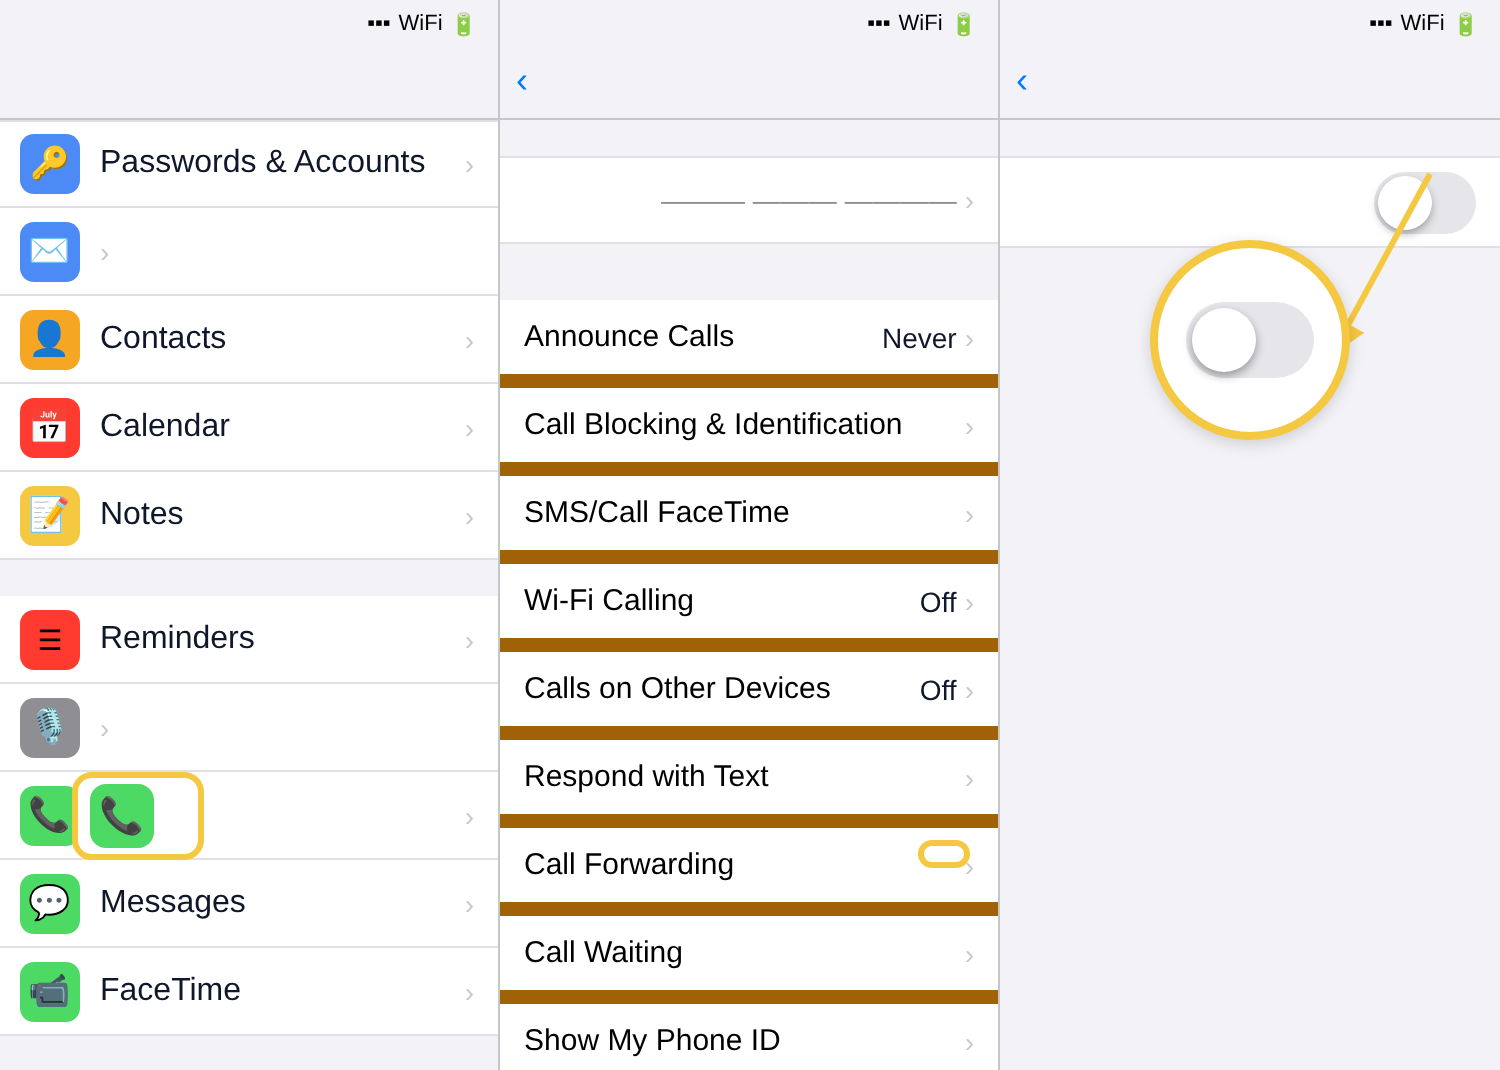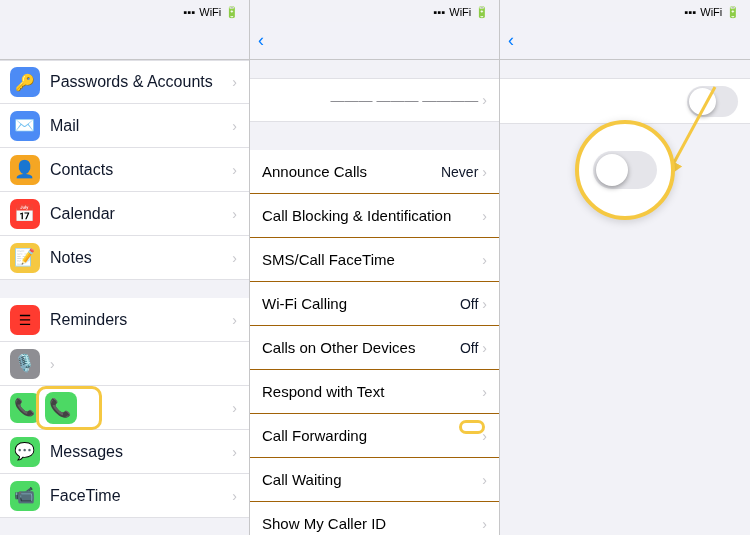--- a/index.html
+++ b/index.html
@@ -177,21 +177,21 @@
       text-transform: uppercase;
       letter-spacing: 0.3px;
       background: #f2f2f7;
     }
     .phone-item {
       display: flex;
       align-items: center;
       background: #fff;
       padding: 0 12px;
       height: 44px;
-      border-bottom: 1px solid #a16207;
+      border-bottom: 7px solid #a16207;
       cursor: pointer;
       position: relative;
     }
     .phone-item:first-of-type {
       border-top: 1px solid #e0e0e5;
     }
     .phone-item-label {
       flex: 1;
       font-size: 15px;
       color: #000;
@@ -343,21 +343,20 @@
   </div>
   <div class="settings-list">
 
     <div class="settings-item">
       <div class="settings-icon" style="background:#4c8bf5; font-size:16px;">🔑</div>
       <span class="settings-label">Passwords &amp; Accounts</span>
       <span class="settings-chevron">›</span>
     </div>
     <div class="settings-item">
       <div class="settings-icon" style="background:#4c8bf5;">✉️</div>
-      <span class="settings-label">Mail</span>
       <span class="settings-chevron">›</span>
     </div>
     <div class="settings-item">
       <div class="settings-icon" style="background:#f5a623;">👤</div>
       <span class="settings-label">Contacts</span>
       <span class="settings-chevron">›</span>
     </div>
     <div class="settings-item">
       <div class="settings-icon" style="background:#ff3b30;">📅</div>
       <span class="settings-label">Calendar</span>
@@ -471,21 +470,21 @@
       <div class="cf-highlight-box" style="top: 6px; right: 14px;">
         <span></span>
       </div>
     </div>
 
     <div class="phone-item">
       <span class="phone-item-label">Call Waiting</span>
       <span class="phone-item-chevron">›</span>
     </div>
     <div class="phone-item">
-      <span class="phone-item-label">Show My Caller ID</span>
+      <span class="phone-item-label">Show My Phone ID</span>
       <span class="phone-item-chevron">›</span>
     </div>
 
   </div>
 </div>
 
 <div class="panel panel-cf" style="position:relative;">
   <div class="status-bar">
     <span class="status-time"></span>
     <div class="status-icons">

